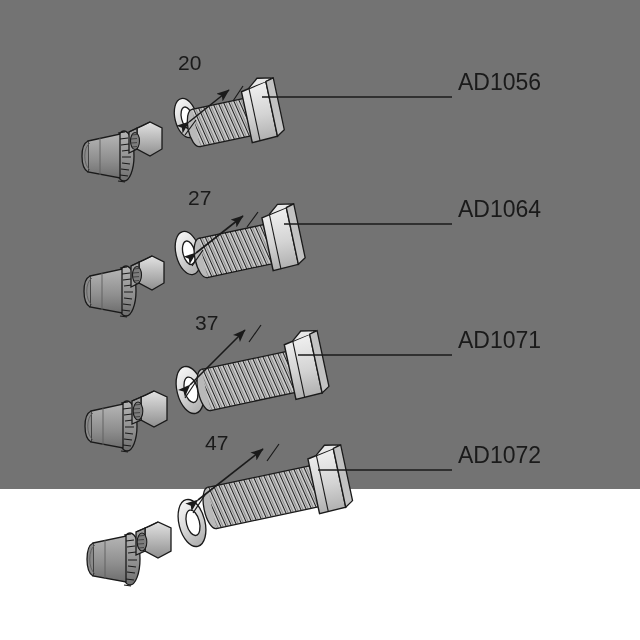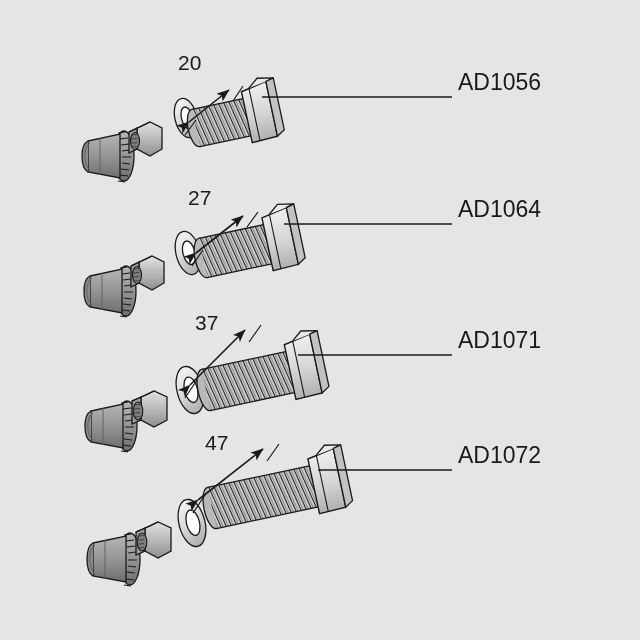--- a/index.html
+++ b/index.html
@@ -1,17 +1,17 @@
 <!DOCTYPE html>
 <html><head>
 <meta charset="utf-8">
 <style>
   html,body{margin:0;padding:0;background:#ffffff;}
   body{width:640px;height:640px;font-family:"Liberation Sans",sans-serif;overflow:hidden;}
-  #stage{position:relative;width:640px;height:640px;background:#e5e5e5;text-align:center;}
+  #stage{position:relative;width:640px;height:489px;background:#737373;text-align:center;}
   svg#drawing{position:absolute;left:0;top:0;width:640px;height:640px;display:block;}
   .dimtext{font-family:"Liberation Sans",sans-serif;font-size:21px;fill:#1a1a1a;}
   .partlabel{font-family:"Liberation Sans",sans-serif;font-size:23px;fill:#1a1a1a;}
 </style>
 </head>
 <body>
 
 <div id="stage">
   <svg id="drawing" viewBox="0 0 640 640">
     <defs>

